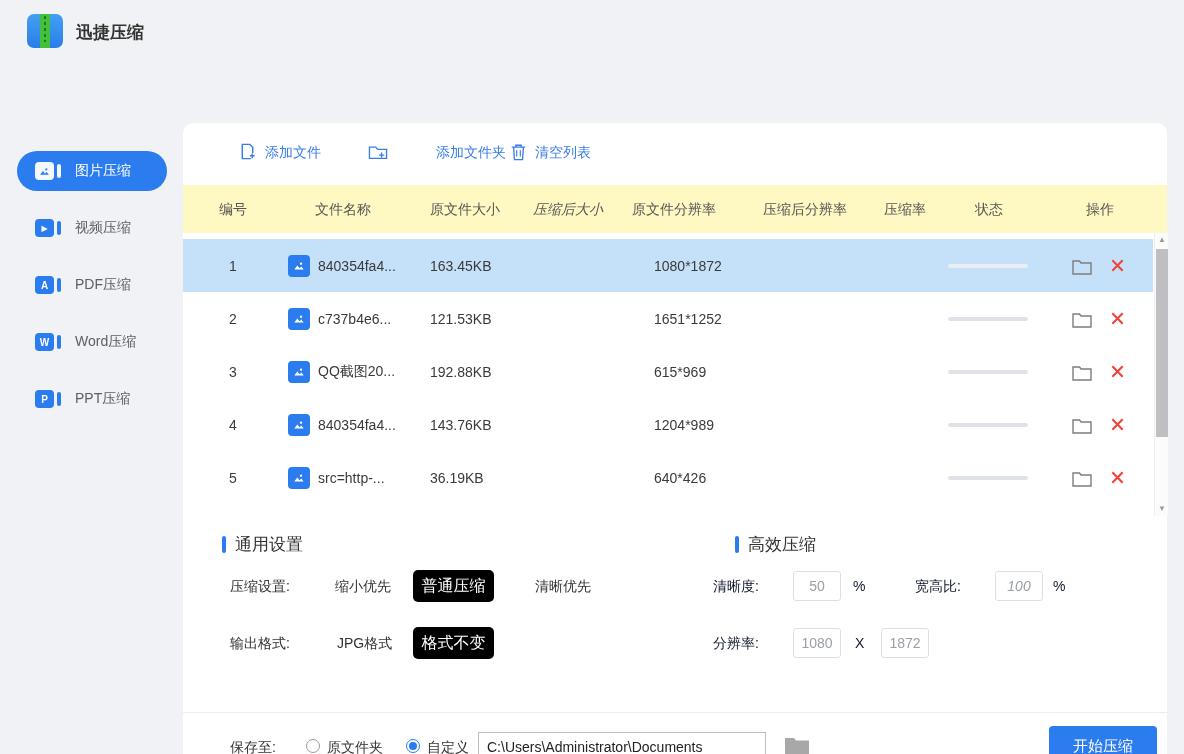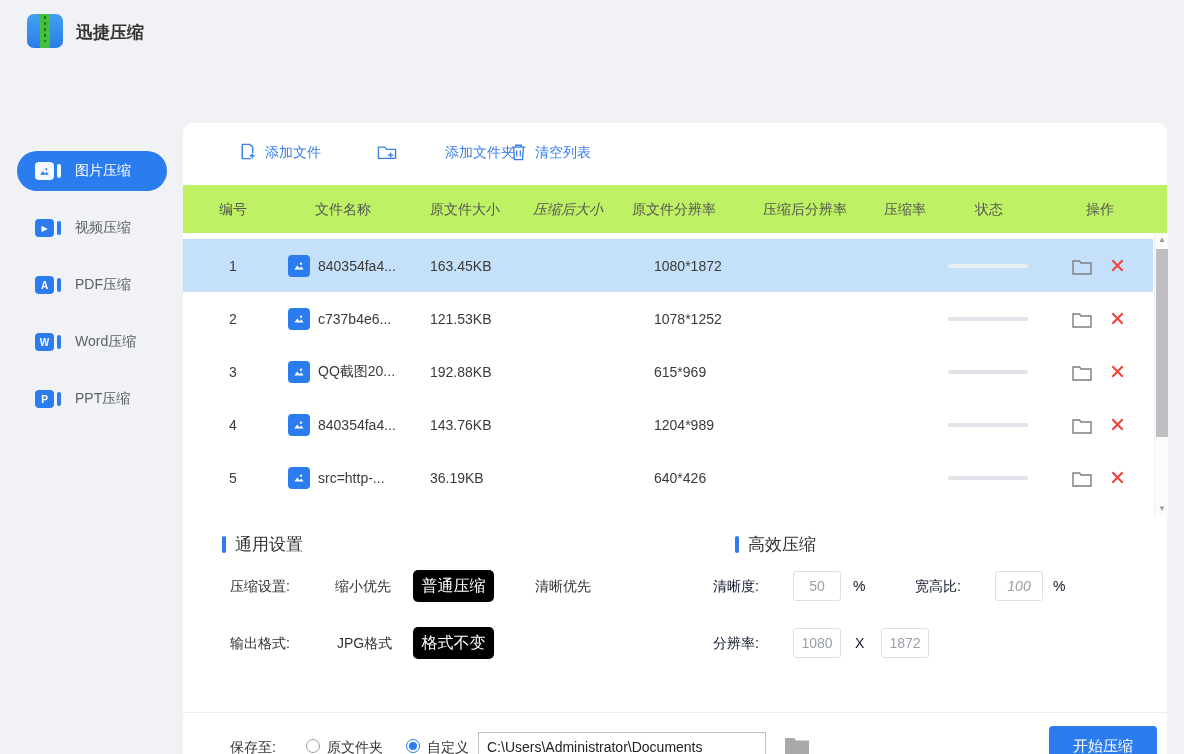--- a/index.html
+++ b/index.html
@@ -31,24 +31,24 @@
   .side-item.active .sq { background:rgba(255,255,255,.95); color:#2b7cee; }
   .side-item.active .bar { background:rgba(255,255,255,.95); }
 
   
   .panel { position:absolute; left:183px; top:95px; width:984px; height:685px;
     background:#fff; border-radius:10px 10px 0 0;margin-top:28px; }
 
   .tool-btn { position:absolute; top:16px; height:28px; display:flex; align-items:center; gap:8px;
     color:#3a7de9; font-size:14px; cursor:pointer; background:none; border:none;
     font-family:inherit; }
-  .tb1 { left:55px; } .tb2 { left:194px;gap:48px; } .tb3 { left:327px; }
-
-  
-  .thead { position:absolute; left:0; top:62px; width:984px; height:48px; background:#bef264;
+  .tb1 { left:55px; } .tb2 { left:185px;gap:48px; } .tb3 { left:327px; }
+
+  
+  .thead { position:absolute; left:0; top:62px; width:984px; height:48px; background:#fef9c3;
     font-size:14px; color:#555; }
   .thead span { position:absolute; top:16px; }
   .h-no { left:30px; width:40px; text-align:center; }
   .h-name { left:132px; } .h-osize { left:247px; } .h-csize { left:350px;font-style:italic; }
   .h-ores { left:449px; } .h-cres { left:580px; } .h-ratio { left:701px; }
   .h-status { left:792px; } .h-op { left:903px; }
 
   
   .rows { position:absolute; left:0; top:110px; width:970px; height:283px; overflow:hidden; }
   .trow { position:relative; width:970px; height:53px; font-size:14px; color:#3a3a3a; margin-top:0; }
@@ -218,21 +218,21 @@
     <div class="trow">
       <span class="c-no">2</span>
       <span class="c-ic">
           <svg width="14" height="14" viewBox="0 0 24 24">
             <path fill="#fff" d="M4 18l5-7 4 5 3-3 4 5H4z"></path>
             <circle cx="15.5" cy="8" r="2" fill="#fff"></circle>
           </svg>
         </span>
       <span class="c-name">c737b4e6...</span>
       <span class="c-osize">121.53KB</span>
-      <span class="c-ores">1078*1252</span>
+      <span class="c-ores">1651*1252</span>
       <span class="c-bar"></span>
       <span class="c-folder"><svg width="22" height="20" viewBox="0 0 22 20" fill="none" stroke="#7d7d7d" stroke-width="1.4">
             <path d="M2 5h6.5l1.5 2h10v11H2z"></path>
           </svg></span>
       <span class="c-x"><svg width="15" height="15" viewBox="0 0 16 16">
             <path d="M2.5 2.5l11 11M13.5 2.5l-11 11" stroke="#f04238" stroke-width="2.2"></path>
           </svg></span>
     </div>
     <div class="trow">
       <span class="c-no">3</span>

